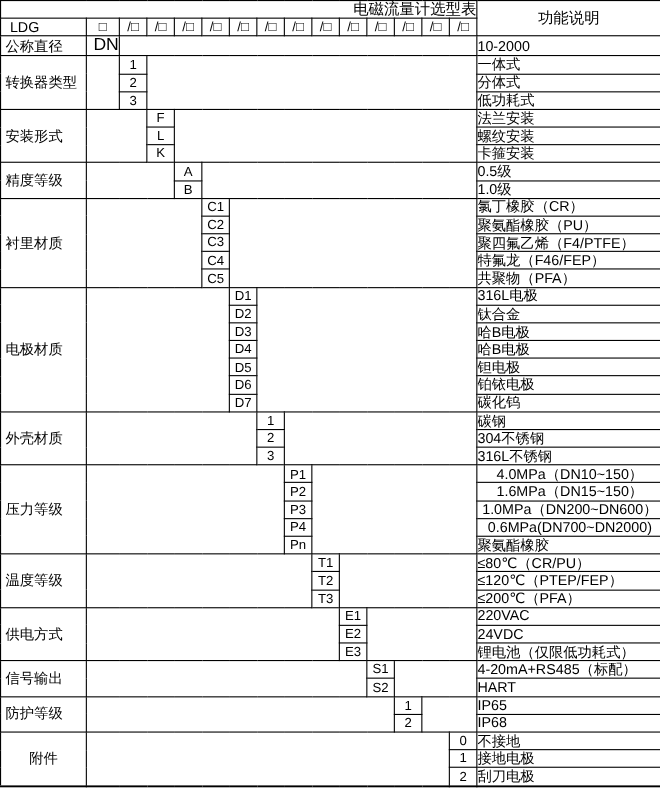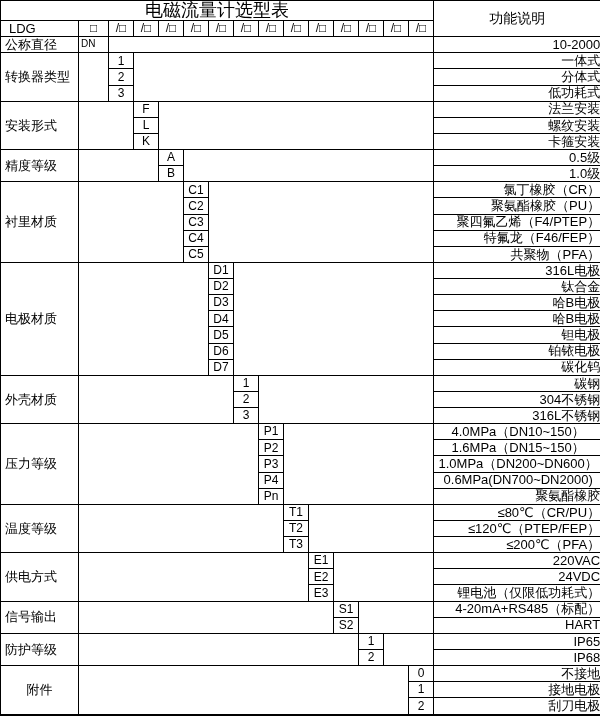--- a/index.html
+++ b/index.html
@@ -15,29 +15,29 @@
   }
   td{
     border:1px solid #000;
     padding:0;
     font-size:13px;
     line-height:1.05;
     overflow:hidden;
     white-space:nowrap;
     height:15px;
   }
-  td.title{text-align:center;font-size:18px;}
+  td.title{text-align:right;font-size:14px;}
   td.fnhead{text-align:center;font-size:14px;}
   td.lbl{text-align:left;padding-left:4px;margin-left:18px;}
   td.lbl.center{text-align:center;padding-left:0;}
   td.code{text-align:center;font-size:12px;}
-  td.fn{text-align:right;}
+  td.fn{text-align:left;}
   td.fn.left{text-align:center;padding-left:2px;}
   td.ldg{text-align:left;padding-left:8px;font-size:13px;}
-  td.dn{text-align:left;padding-left:2px;font-size:10px;}
+  td.dn{text-align:right;padding-left:2px;font-size:16px;}
   td.sp{background:#fff;}
 </style>
 </head>
 <body>
 
 <table class="sel">
   <colgroup>
     <col style="width:78px">
       <col style="width:30px">
     <col style="width:25px">
@@ -137,21 +137,21 @@
     <td class="code">C1</td>
     <td class="sp" colspan="9" rowspan="5"></td>
     <td class="fn">氯丁橡胶（CR）</td>
   </tr>
   <tr>
     <td class="code">C2</td>
     <td class="fn">聚氨酯橡胶（PU）</td>
   </tr>
   <tr>
     <td class="code">C3</td>
-    <td class="fn">聚四氟乙烯（F4/PTEP）</td>
+    <td class="fn">聚四氟乙烯（F4/PTFE）</td>
   </tr>
   <tr>
     <td class="code">C4</td>
     <td class="fn">特氟龙（F46/FEP）</td>
   </tr>
   <tr>
     <td class="code">C5</td>
     <td class="fn">共聚物（PFA）</td>
   </tr>
 

